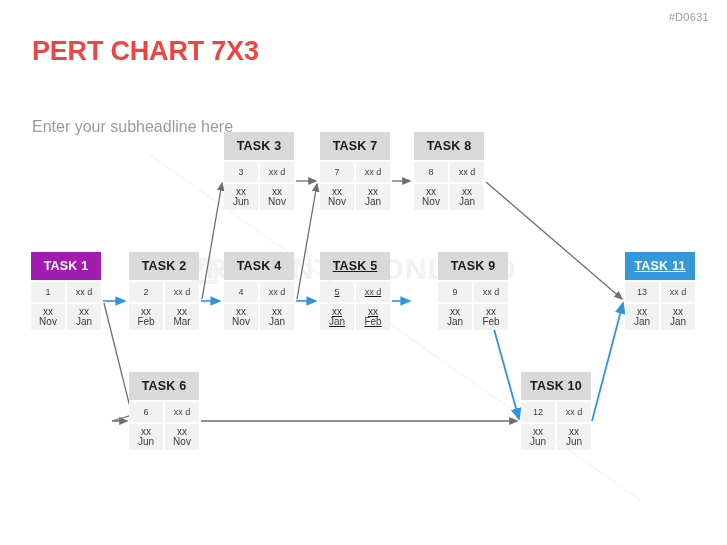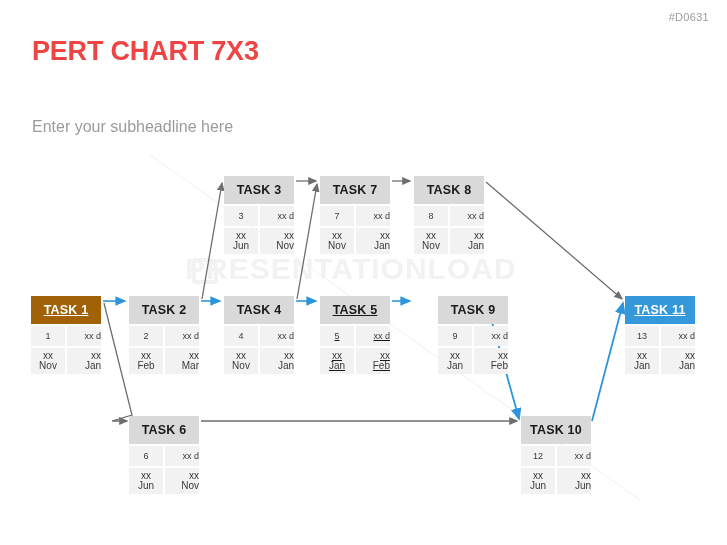--- a/index.html
+++ b/index.html
@@ -86,55 +86,53 @@
     width: 727px;
     height: 545px;
     z-index: 1;
   }
 
   
   .task {
     position: absolute;
     width: 70px;
     z-index: 2;
-    margin-top: 44px;
   }
   .task-header {
     height: 28px;
     line-height: 28px;
     text-align: center;
     font-size: 12.5px;
     font-weight: bold;
     letter-spacing: 0.2px;
     background: #d9d9d9;
     color: #1a1a1a;
   }
   .task.dark .task-header {
-    background: #a16207;
+    background: #a21caf;
     color: #ffffff;
-    text-decoration: underline;
   }
   .task.blue .task-header {
     background: #3498db;
     color: #ffffff;
     text-decoration: underline;
   }
   .task-row {
     display: flex;
     margin-top: 2px;
   }
   .cell {
     width: 34px;
     background: #f2f2f2;
     text-align: center;
     font-size: 8.5px;
     color: #3a3a3a;
     box-sizing: border-box;
   }
-  .cell + .cell { margin-left: 2px; text-align: right; }
+  .cell + .cell { margin-left: 2px; }
   .row-top .cell {
     height: 20px;
     line-height: 20px;
     font-size: 9px;
   }
   .row-bottom .cell {
     height: 26px;
     padding-top: 3px;
     line-height: 10px;
     font-size: 10px;

